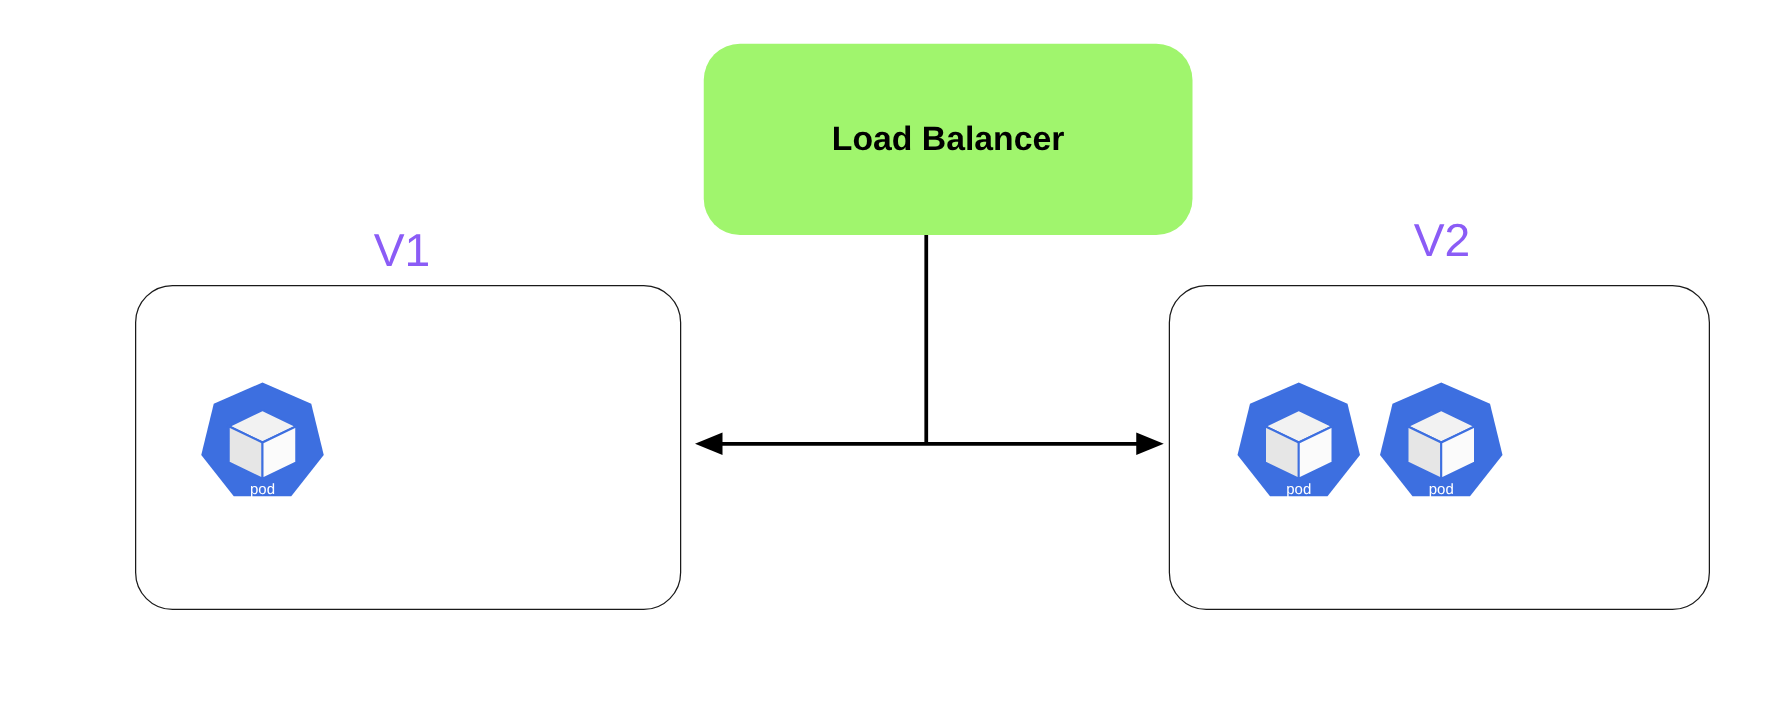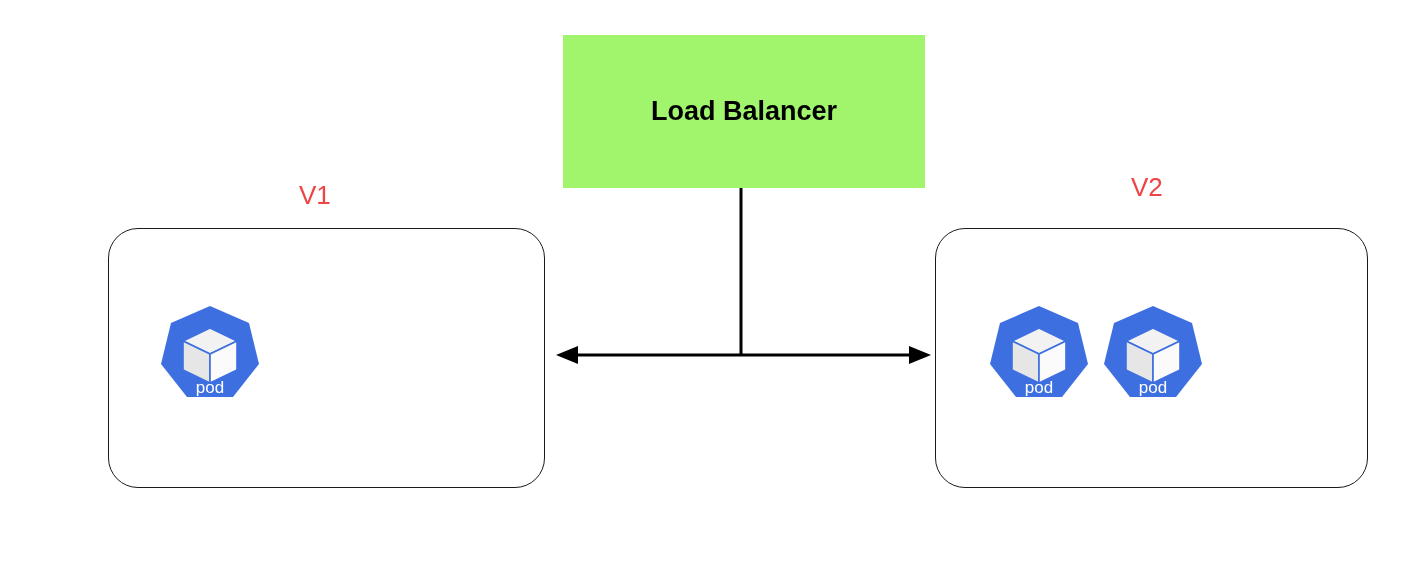--- a/index.html
+++ b/index.html
@@ -17,25 +17,26 @@
     height: 582px;
     background: #ffffff;
     overflow: hidden;
   }
 
   
   .lb-box {
     position: absolute;
     left: 563px;
     top: 35px;
-    width: 362px;
+    width: 391px;
     height: 153px;
     display: flex;
     align-items: center;
     justify-content: center;
+    border-radius: 29px;
   }
   .lb-label {
     font-size: 27px;
     font-weight: bold;
     color: #000000;
     letter-spacing: 0px;
     white-space: nowrap;
   }
 
   
@@ -44,23 +45,23 @@
     border: 1.4px solid #1a1a1a;
     border-radius: 30px;
     background: #ffffff;
     box-sizing: border-box;
   }
   .group-v1 { left: 108px; top: 228px; width: 437px; height: 260px; }
   .group-v2 { left: 935px; top: 228px; width: 433px; height: 260px; }
 
   .group-title {
     position: absolute;
-    font-size: 26px;
+    font-size: 37px;
     font-weight: normal;
-    color: #ef4444;
+    color: #8b5cf6;
     line-height: 1;
     white-space: nowrap;
   }
   .title-v1 { left: 299px; top: 182px; }
   .title-v2 { left: 1131px; top: 174px; }
 
   
   .pod-row {
     position: absolute;
     display: flex;
@@ -74,21 +75,21 @@
     width: 110px;
     height: 110px;
   }
   .pod-icon svg { display: block; width: 110px; height: 110px; }
   .pod-caption {
     position: absolute;
     left: 0;
     right: 0;
     bottom: 12px;
     text-align: center;
-    font-size: 17px;
+    font-size: 12px;
     color: #ffffff;
     font-family: "Liberation Sans", sans-serif;
     pointer-events: none;
   }
 
   
   .connectors {
     position: absolute;
     left: 0;
     top: 0;

